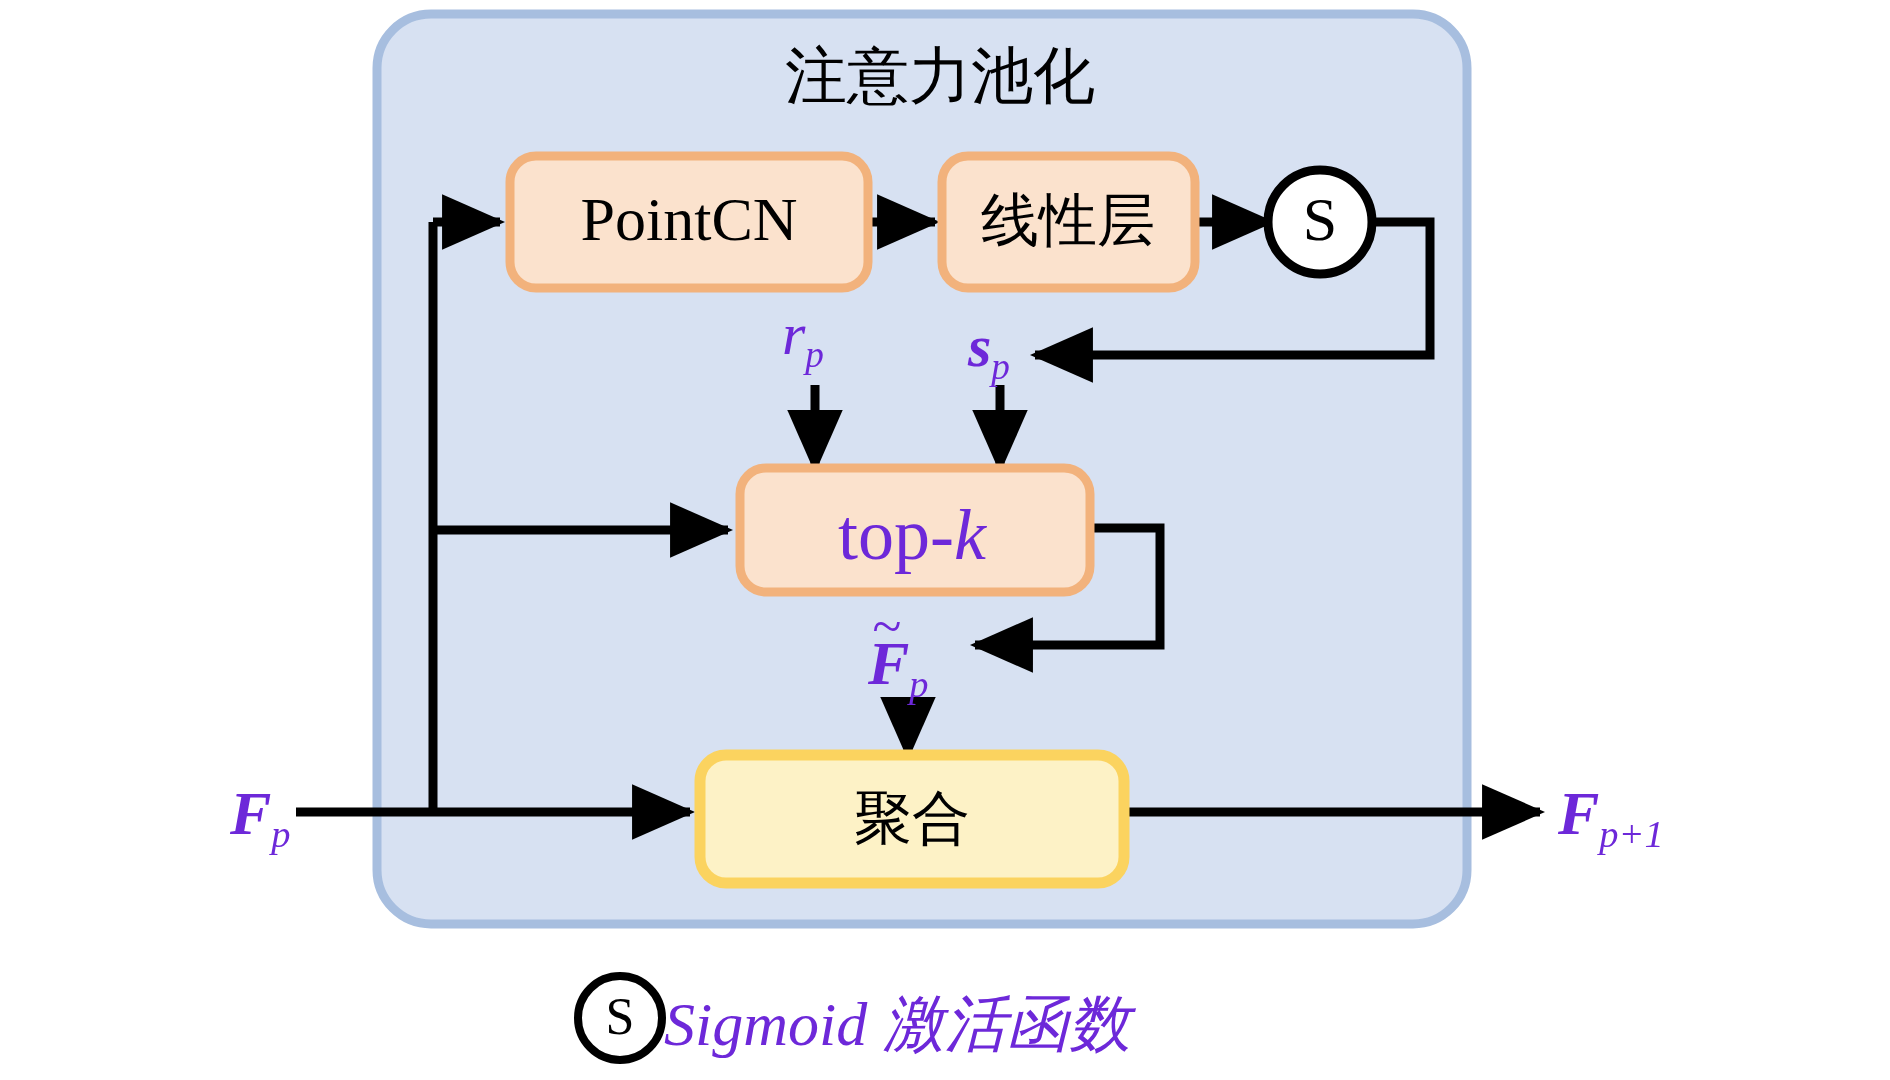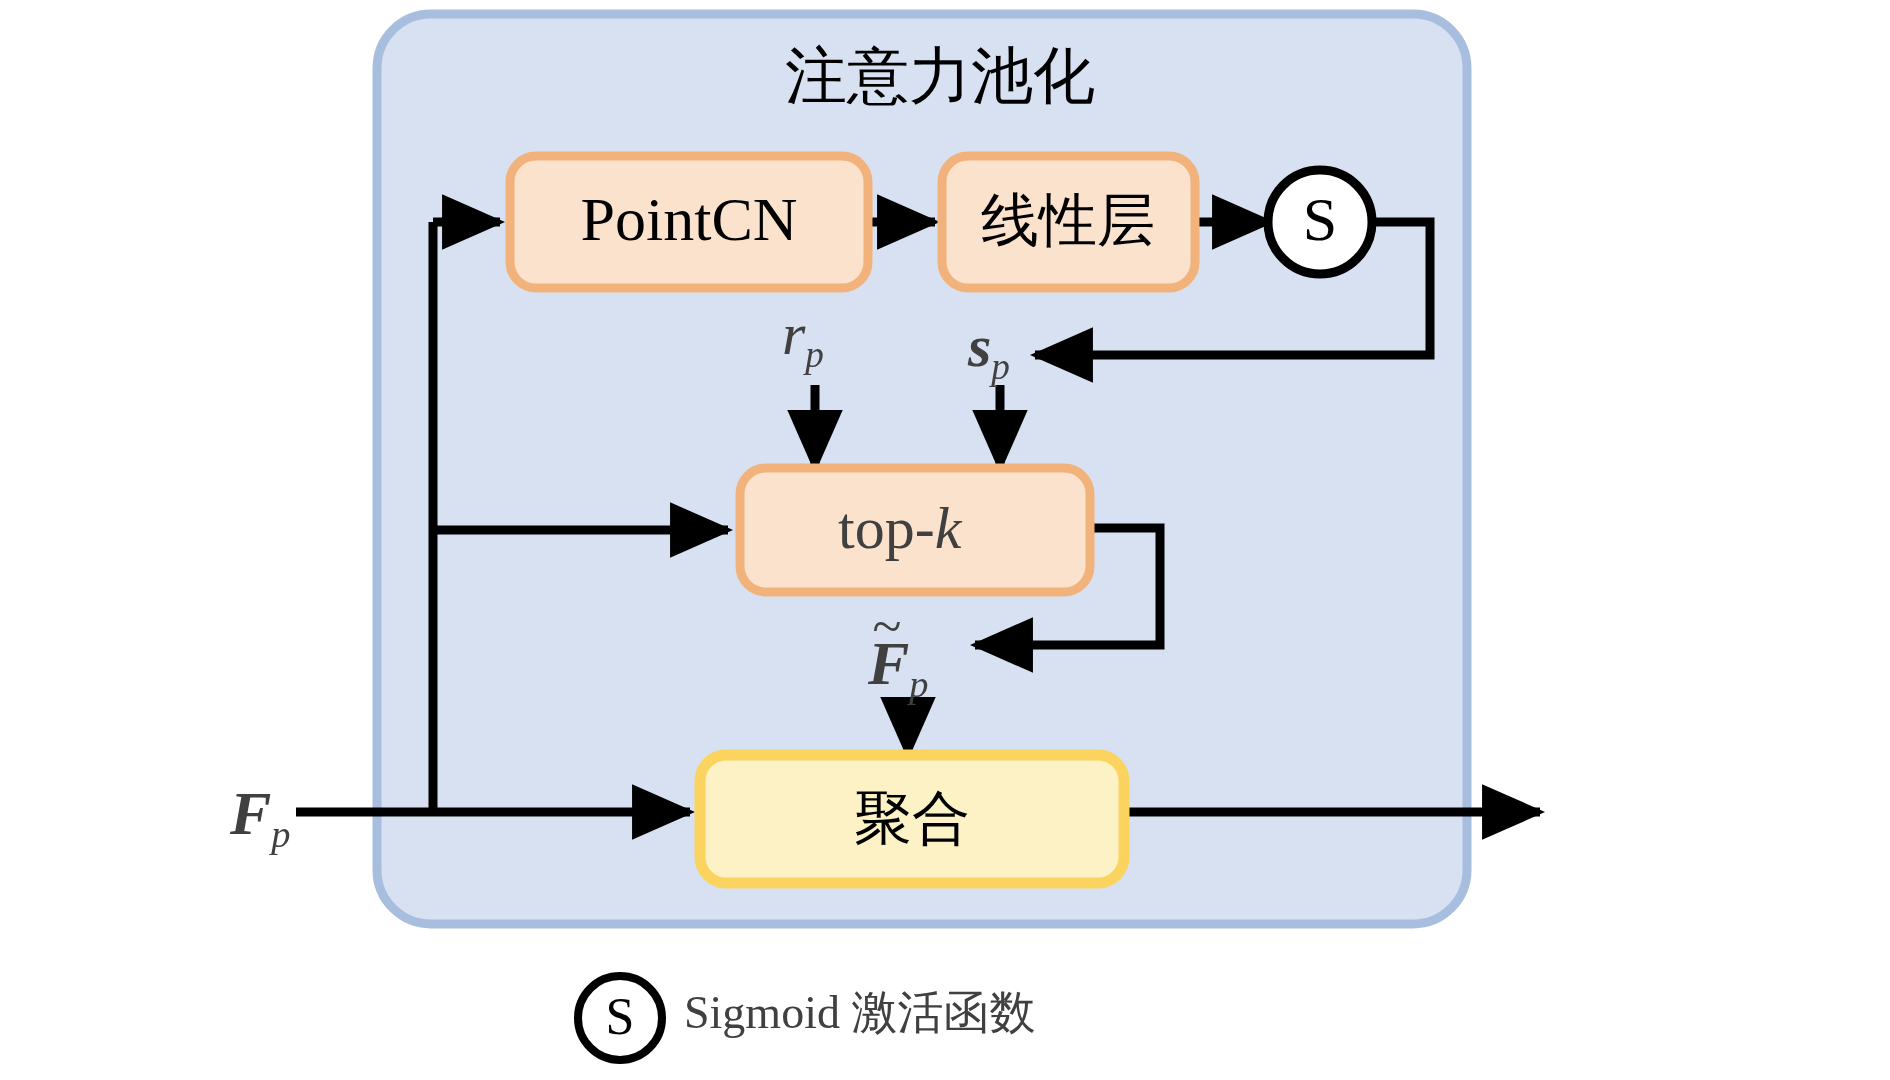--- a/index.html
+++ b/index.html
@@ -30,21 +30,21 @@
     fill: #000000;
     text-anchor: middle;
     dominant-baseline: middle;
   }
   .cjk {
     font-family: "DejaVu Sans", "Liberation Sans", sans-serif;
   }
   
   .lbl {
     position: absolute;
-    color: #404040;
+    color: #6d28d9;
     white-space: nowrap;
     font-family: "Liberation Serif", "DejaVu Serif", serif;
   }
   .math-bi { font-style: italic; font-weight: bold; }
   .math-i  { font-style: italic; font-weight: normal; }
   .sub {
     font-size: 0.62em;
     font-style: italic;
     font-weight: normal;
     vertical-align: -0.35em;
@@ -135,34 +135,37 @@
     <g>
       <circle cx="620" cy="1018" r="42" fill="#ffffff" stroke="#000000" stroke-width="8"></circle>
       <text class="box-label" x="620" y="1022" font-size="52">S</text>
     </g>
   </svg>
 
   <div class="lbl" style="left:230px; top:778px; font-size:62px;">
     <span class="math-bi">F</span><span class="sub">p</span>
   </div>
 
+  <div class="lbl" style="left:1558px; top:778px; font-size:62px;">
+    <span class="math-bi">F</span><span class="sub">p+1</span>
+  </div>
 
   <div class="lbl" style="left:782px; top:300px; font-size:60px;">
     <span class="math-i">r</span><span class="sub">p</span>
   </div>
 
   <div class="lbl" style="left:968px; top:312px; font-size:60px;">
     <span class="math-bi">s</span><span class="sub">p</span>
   </div>
 
   <div class="lbl" style="left:868px; top:628px; font-size:62px;">
     <span class="tilde-wrap"><span class="tilde-mark">~</span><span class="math-bi">F</span></span><span class="sub">p</span>
   </div>
 
-  <div class="lbl" style="left:838px; top:494px; font-size:60px;">
+  <div class="lbl" style="left:838px; top:494px; font-size:72px;">
     <span>top-</span><span class="math-i">k</span>
   </div>
 
-  <div class="lbl" style="left:684px; top:982px; font-size:46px;">
+  <div class="lbl" style="left:664px; top:982px; font-size:62px;font-style:italic;">
     <span>Sigmoid</span><span>&nbsp;</span><span class="cjk">激活函数</span>
   </div>
 
 </div>
 
 </body></html>

